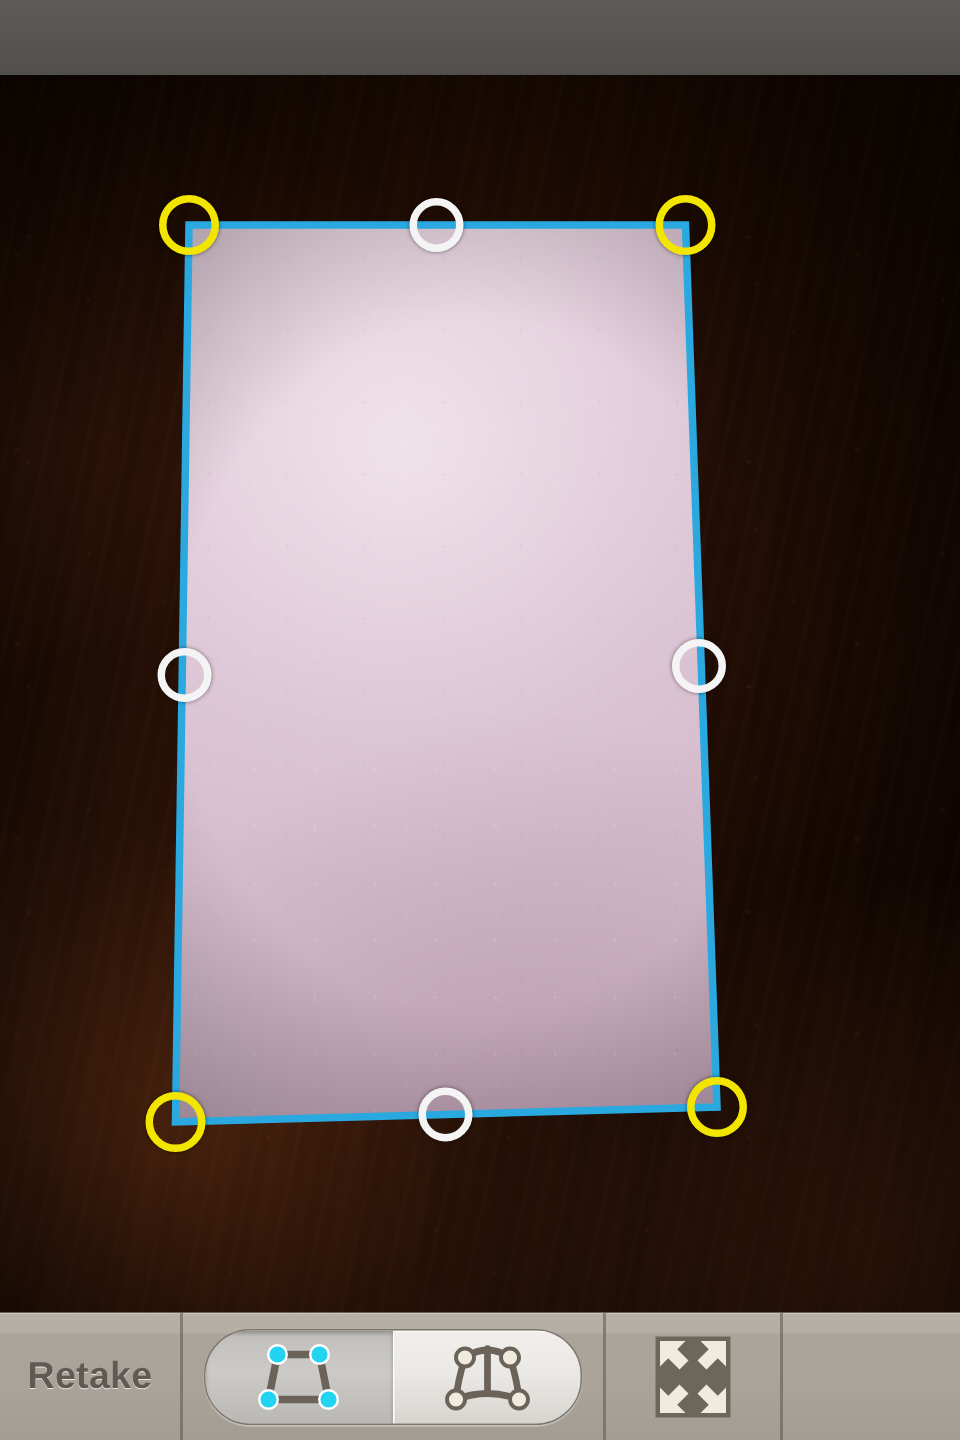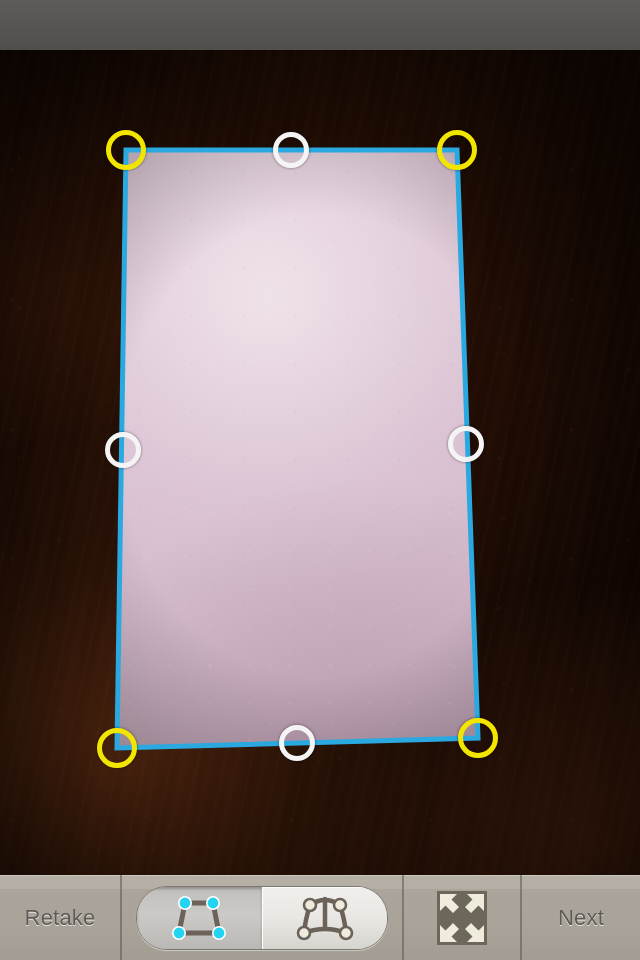--- a/index.html
+++ b/index.html
@@ -174,22 +174,22 @@
     justify-content: center;
     flex: 0 0 auto;
     height: 100%;
   }
   #retake-cell { width: 120px; }
   #segment-cell { width: 280px; }
   #rotate-cell { width: 116px; }
   #next-cell   { flex: 1 1 auto; }
 
   .tb-label {
-    font-size: 22px;
-    font-weight: 400;
+    font-size: 25px;
+    font-weight: 700;
     color: #5f5b54;
     letter-spacing: 0.2px;
     text-shadow: 0 1px 0 rgba(255,255,255,0.72);
     user-select: none;
   }
 
   
   .segctl {
     width: 250px;
     height: 62px;
@@ -315,19 +315,16 @@
             <path d="M5 53 L5 36 L10.5 41.5 L18 34 L24 40 L16.5 47.5 L22 53 Z"></path>
 
             <path d="M49 53 L32 53 L37.5 47.5 L30 40 L36 34 L43.5 41.5 L49 36 Z"></path>
           </g>
         </svg>
       </div>
     </div>
 
     <div class="tb-sep"></div>
 
-    <div class="tb-cell" id="next-cell">
-      <span class="tb-label">Next</span>
-    </div>
 
   </div>
 
 </div>
 
 </body></html>

